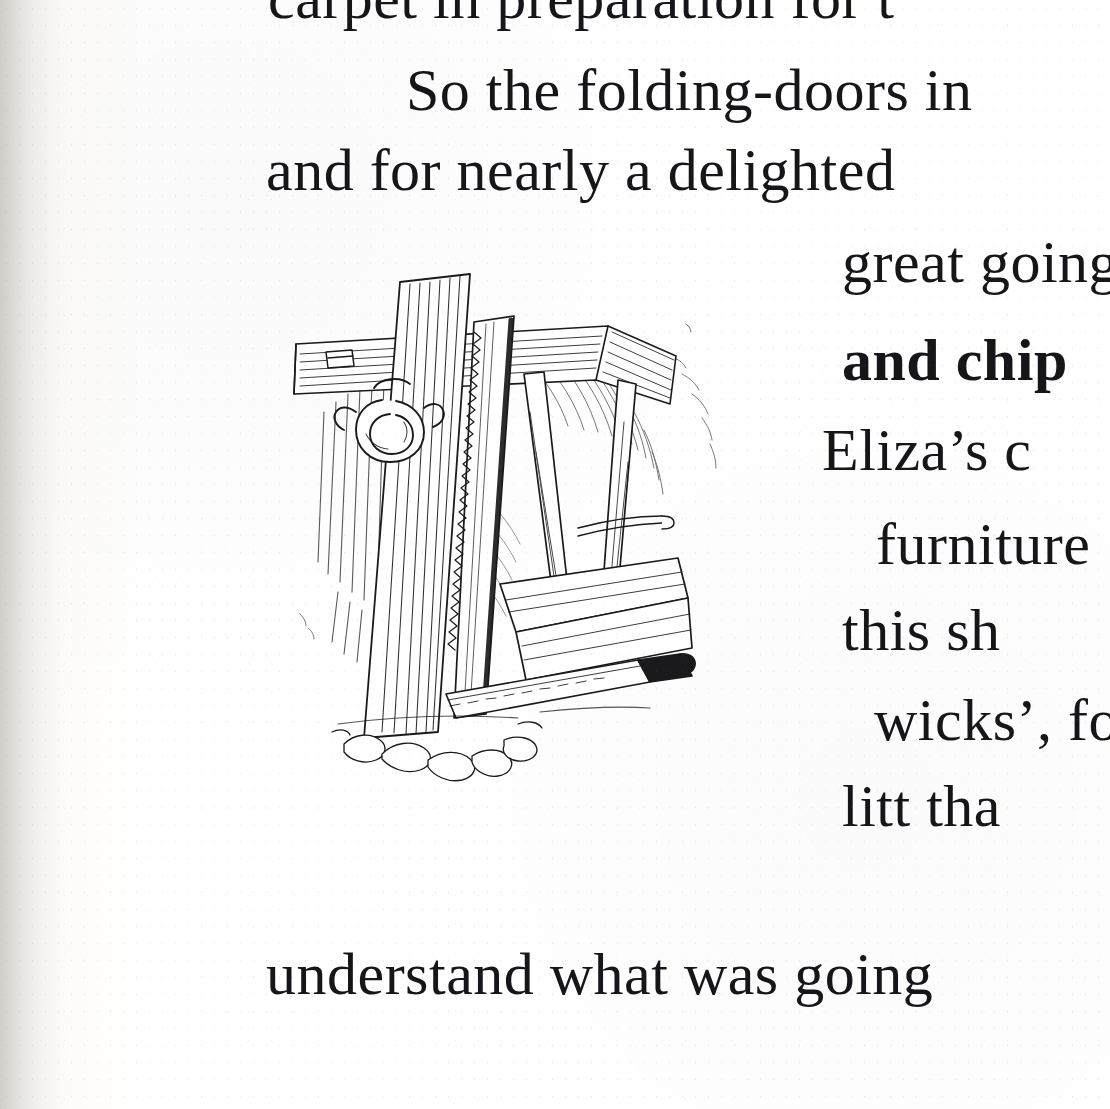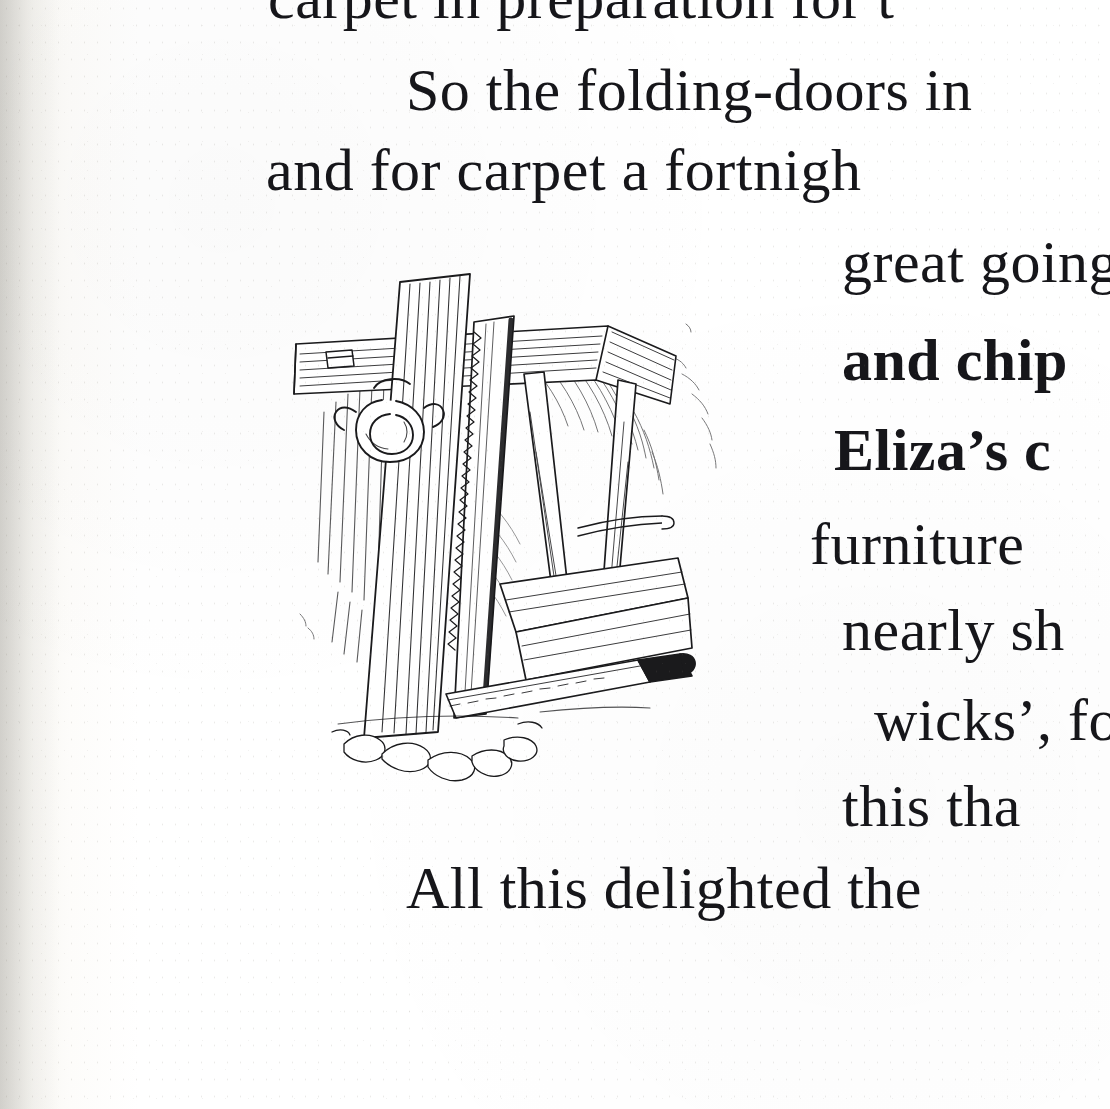--- a/index.html
+++ b/index.html
@@ -263,35 +263,35 @@
         </g>
       </g>
     </svg>
   </div>
 
   <div id="textblock">
     <div class="line clip-top" style="left:10px;">carpet in preparation for t</div>
 
     <div class="line" style="left:148px; top:60px;">So the folding-doors in</div>
 
-    <div class="line" style="left:8px; top:140px;">and  for  carpet  a  fortnigh</div>
+    <div class="line" style="left:8px; top:140px;">and  for  nearly  a  delighted</div>
 
     <div class="line" style="left:584px; top:232px;">great going</div>
 
     <div class="line" style="left:584px; top:330px;font-weight:bold;">and chip</div>
 
-    <div class="line" style="left:576px; top:420px;font-weight:bold;">Eliza’s  c</div>
-
-    <div class="line" style="left:552px; top:514px;">furniture</div>
-
-    <div class="line" style="left:584px; top:600px;">nearly sh</div>
+    <div class="line" style="left:564px; top:420px;">Eliza’s  c</div>
+
+    <div class="line" style="left:618px; top:514px;">furniture</div>
+
+    <div class="line" style="left:584px; top:600px;">this sh</div>
 
     <div class="line" style="left:616px; top:690px;">wicks’, fo</div>
 
-    <div class="line" style="left:584px; top:776px;">this tha</div>
-
-    <div class="line" style="left:148px; top:858px;">All  this  delighted  the</div>
-
+    <div class="line" style="left:584px; top:776px;">litt tha</div>
+
+
+    <div class="line" style="left:8px; top:944px;">understand what was going</div>
 
   </div>
 
   <div id="grain"></div>
 </div>
 
 </body></html>

